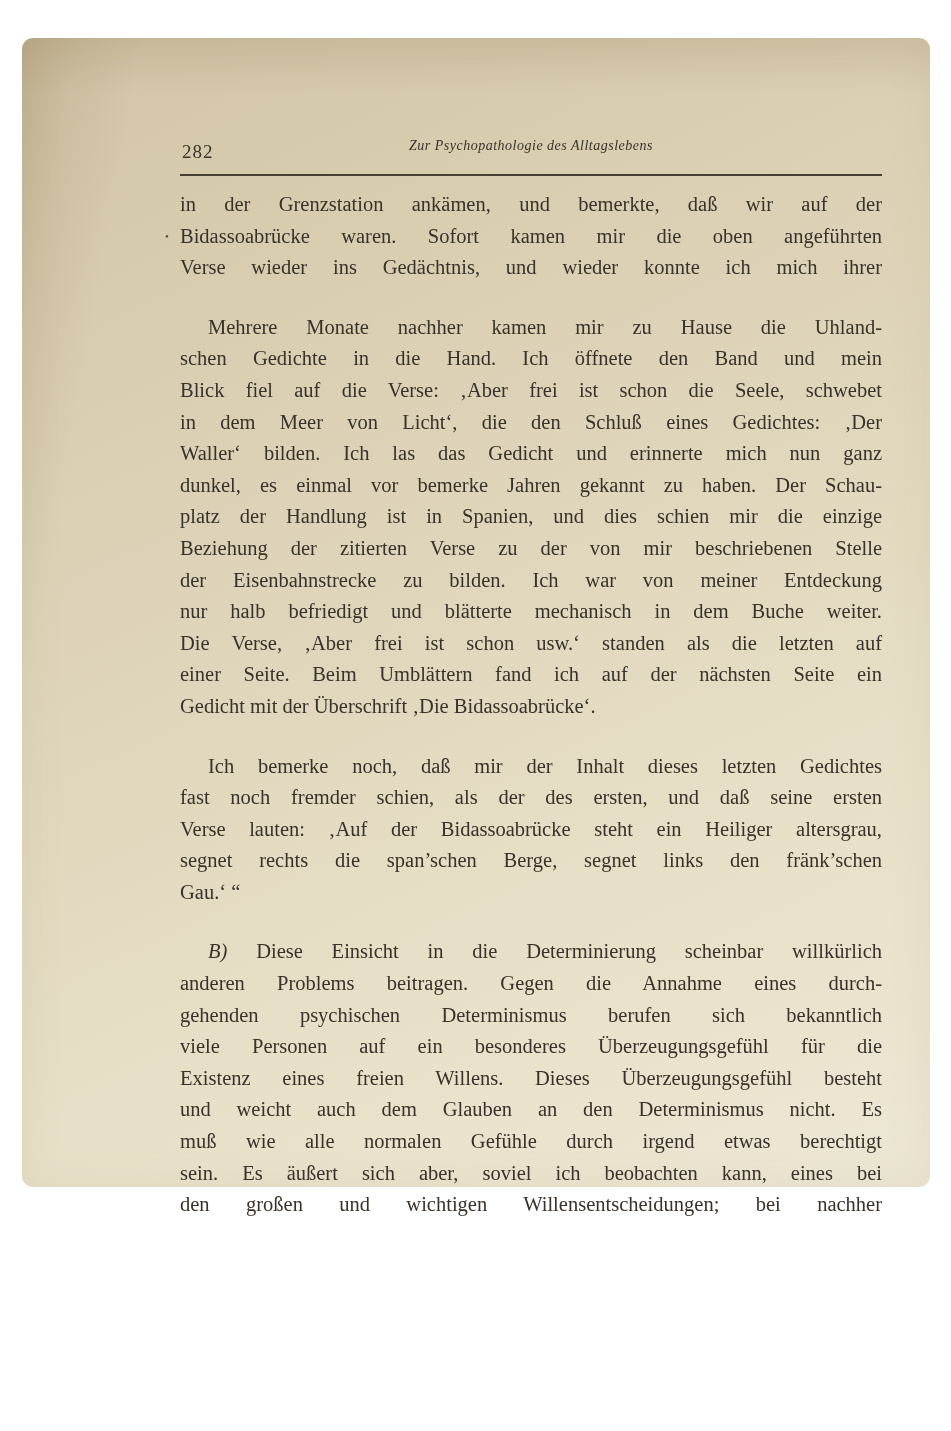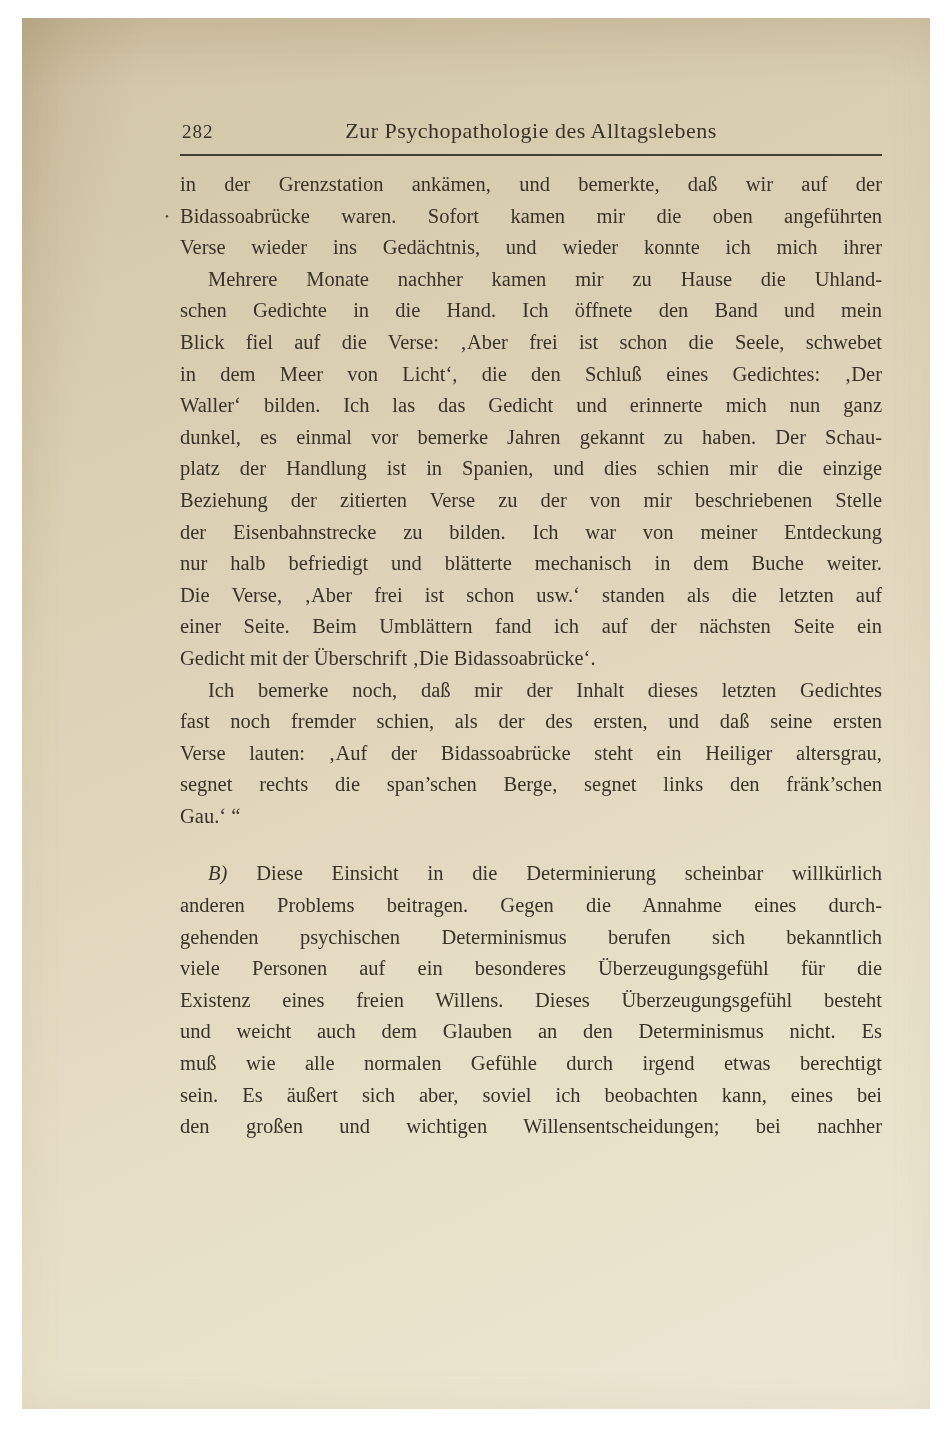--- a/index.html
+++ b/index.html
@@ -1,65 +1,66 @@
 <!DOCTYPE html>
 <html><head>
 <meta charset="utf-8">
 <style>
   * { margin: 0; padding: 0; box-sizing: border-box; }
   html, body { width: 951px; height: 1431px; background: #ffffff; overflow: hidden; }
   body { position: relative; font-family: "Liberation Serif", serif; }
 
   .scan {
     position: absolute;
-    left: 22px; top: 18px;
-    width: 908px; height: 1391px;
+    left: 22px; top: 38px;
+    width: 908px; height: 1149px;
     background:
       linear-gradient(100deg, rgba(146,124,88,0.30) 0%, rgba(146,124,88,0.12) 5%, rgba(146,124,88,0) 11%),
       linear-gradient(180deg, rgba(140,118,82,0.14) 0%, rgba(140,118,82,0) 5%),
       linear-gradient(155deg, #d2c5a7 0%, #d9cdb0 22%, #e0d6bc 48%, #e8e1c9 75%, #ece7d5 100%);
     box-shadow: inset 0 0 40px rgba(160,138,100,0.12);
+    border-radius: 11px;
   }
 
   .text-block {
     position: absolute;
     left: 158px; top: 100px;
     width: 702px;
     color: #38322a;
   }
 
   .header { position: relative; height: 30px; }
   .page-number {
     position: absolute; left: 2px; top: 3px;
     font-size: 19px; letter-spacing: 1px;
   }
   .running-title {
     display: block; text-align: center;
-    font-size: 22px;
+    font-style: italic; font-size: 14px;
     letter-spacing: 0.5px;
   }
   .header-rule {
     height: 0;
     border-bottom: 2px solid #464034;
     margin-top: 6px;
   }
 
   .body-text { margin-top: 13px; font-size: 20.5px; }
 
   .para { }
   .line {
     position: relative;
     height: 31.6px;
     line-height: 31.6px;
     text-align: justify;
     text-align-last: justify;
     white-space: normal;
   }
   .line.end { text-align-last: left; }
-  .line.indent { text-indent: 28px; }
+  .line.indent { text-indent: 28px; margin-top: 28px; }
 
   .para-b { margin-top: 26px; }
 
   .it { font-style: italic; }
 
   .margin-dot {
     position: absolute;
     left: -15px; top: 0;
     font-size: 11px;
     line-height: 31.6px;

